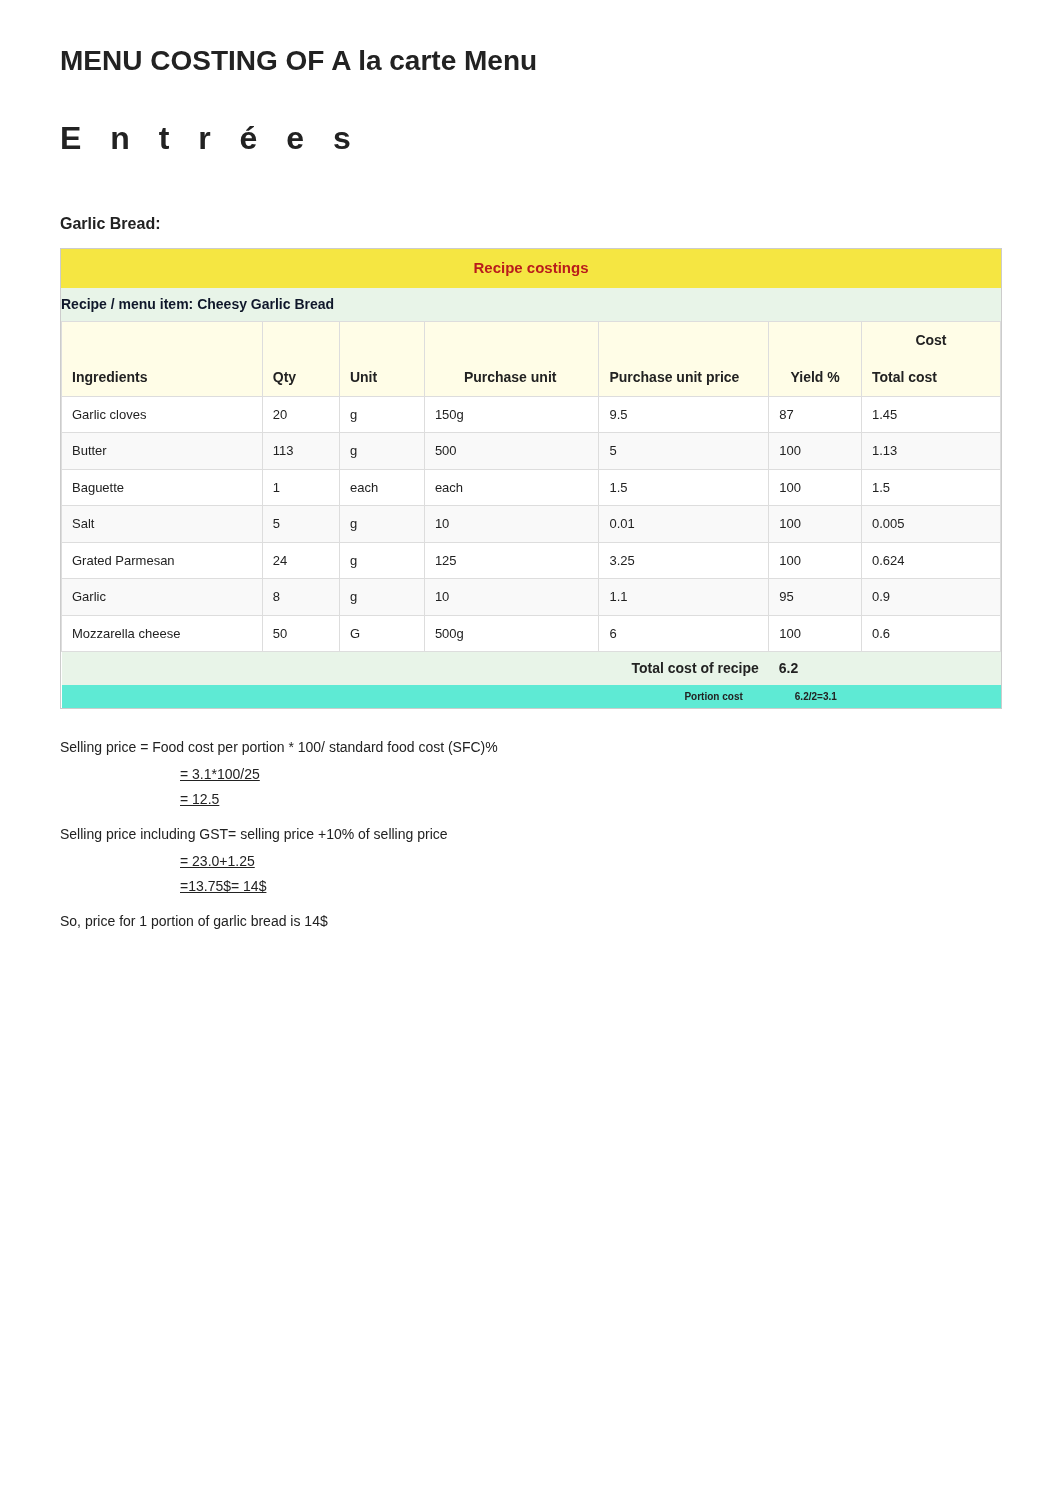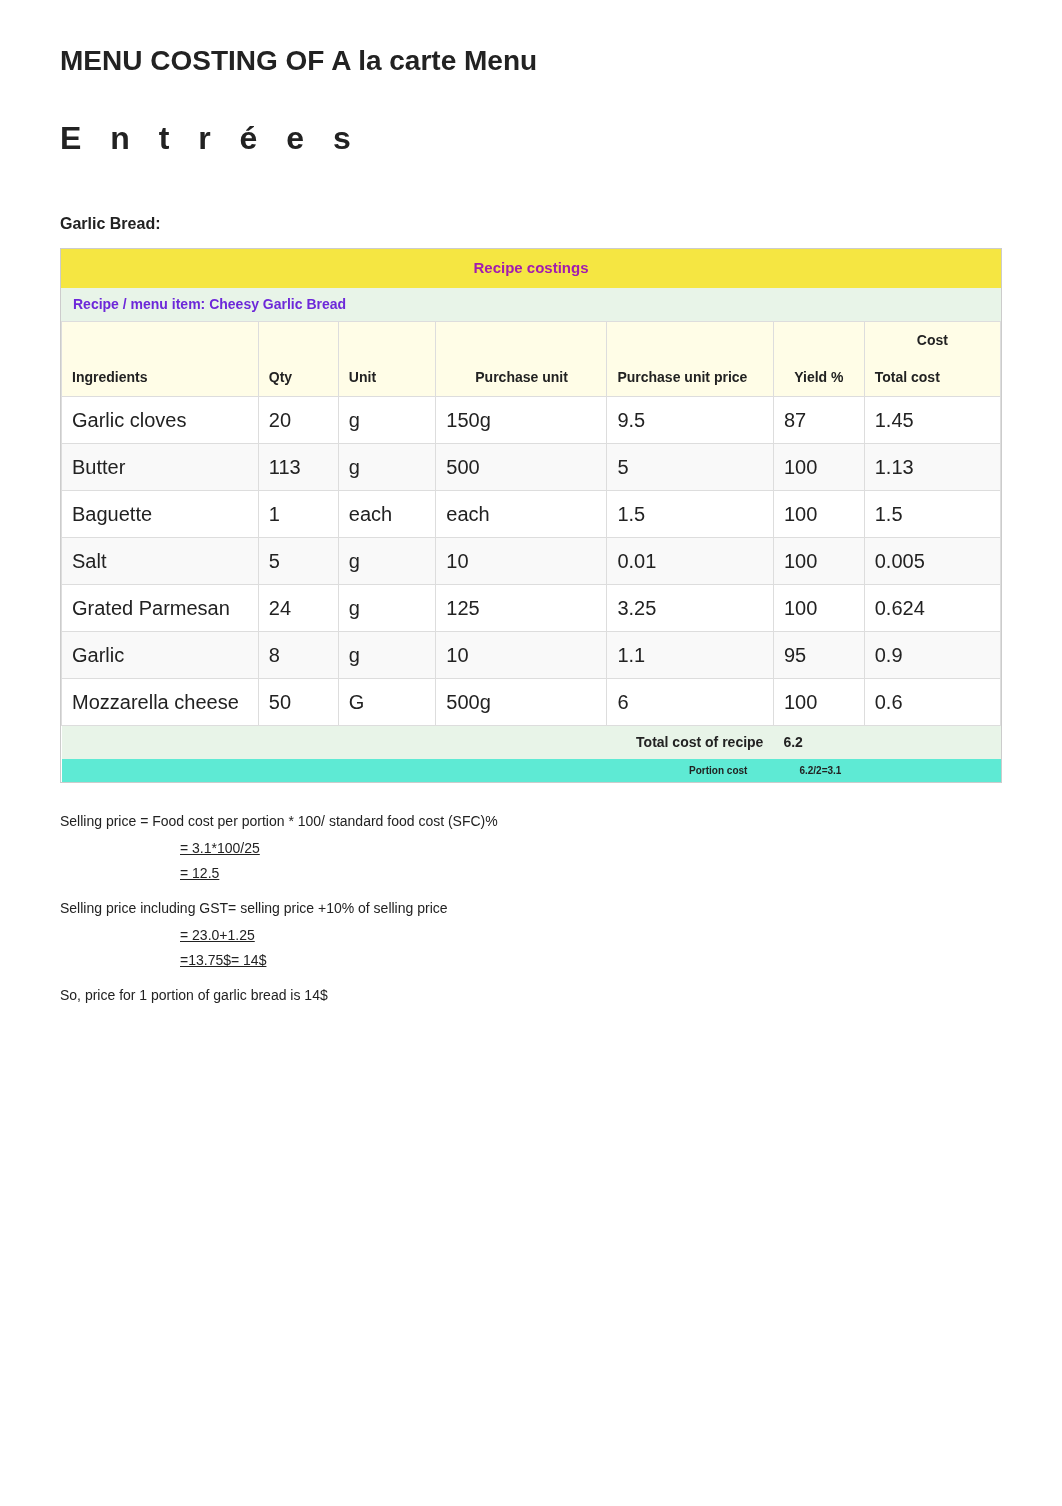--- a/index.html
+++ b/index.html
@@ -28,30 +28,30 @@
       margin-bottom: 12px;
     }
     .table-wrapper {
       border: 1px solid #ccc;
       margin-bottom: 28px;
     }
     .table-header-bar {
       background: #f5e642;
       text-align: center;
       font-weight: 700;
-      color: #a21caf;
+      color: #b91c1c;
       padding: 8px;
       font-size: 15px;
     }
     .table-recipe-label {
       background: #e8f4e8;
-      padding: 6px 12px;
-      font-weight: 700;
-      font-size: 14px;
-      color: #6d28d9;
+      padding: 6px 0;
+      font-weight: 700;
+      font-size: 14px;
+      color: #0f172a;
     }
     table {
       width: 100%;
       border-collapse: collapse;
     }
     thead tr th {
       background: #fffde7;
       font-weight: 700;
       padding: 8px 10px;
       border: 1px solid #ddd;
@@ -64,21 +64,21 @@
     }
     thead tr.header-row-1 th {
       border-bottom: none;
     }
     thead tr.header-row-2 th {
       border-top: none;
     }
     tbody tr td {
       padding: 8px 10px;
       border: 1px solid #ddd;
-      font-size: 20px;
+      font-size: 13px;
       vertical-align: middle;
     }
     tbody tr:nth-child(odd) td {
       background: #fff;
     }
     tbody tr:nth-child(even) td {
       background: #f9f9f9;
     }
     .total-row td {
       border: none;

